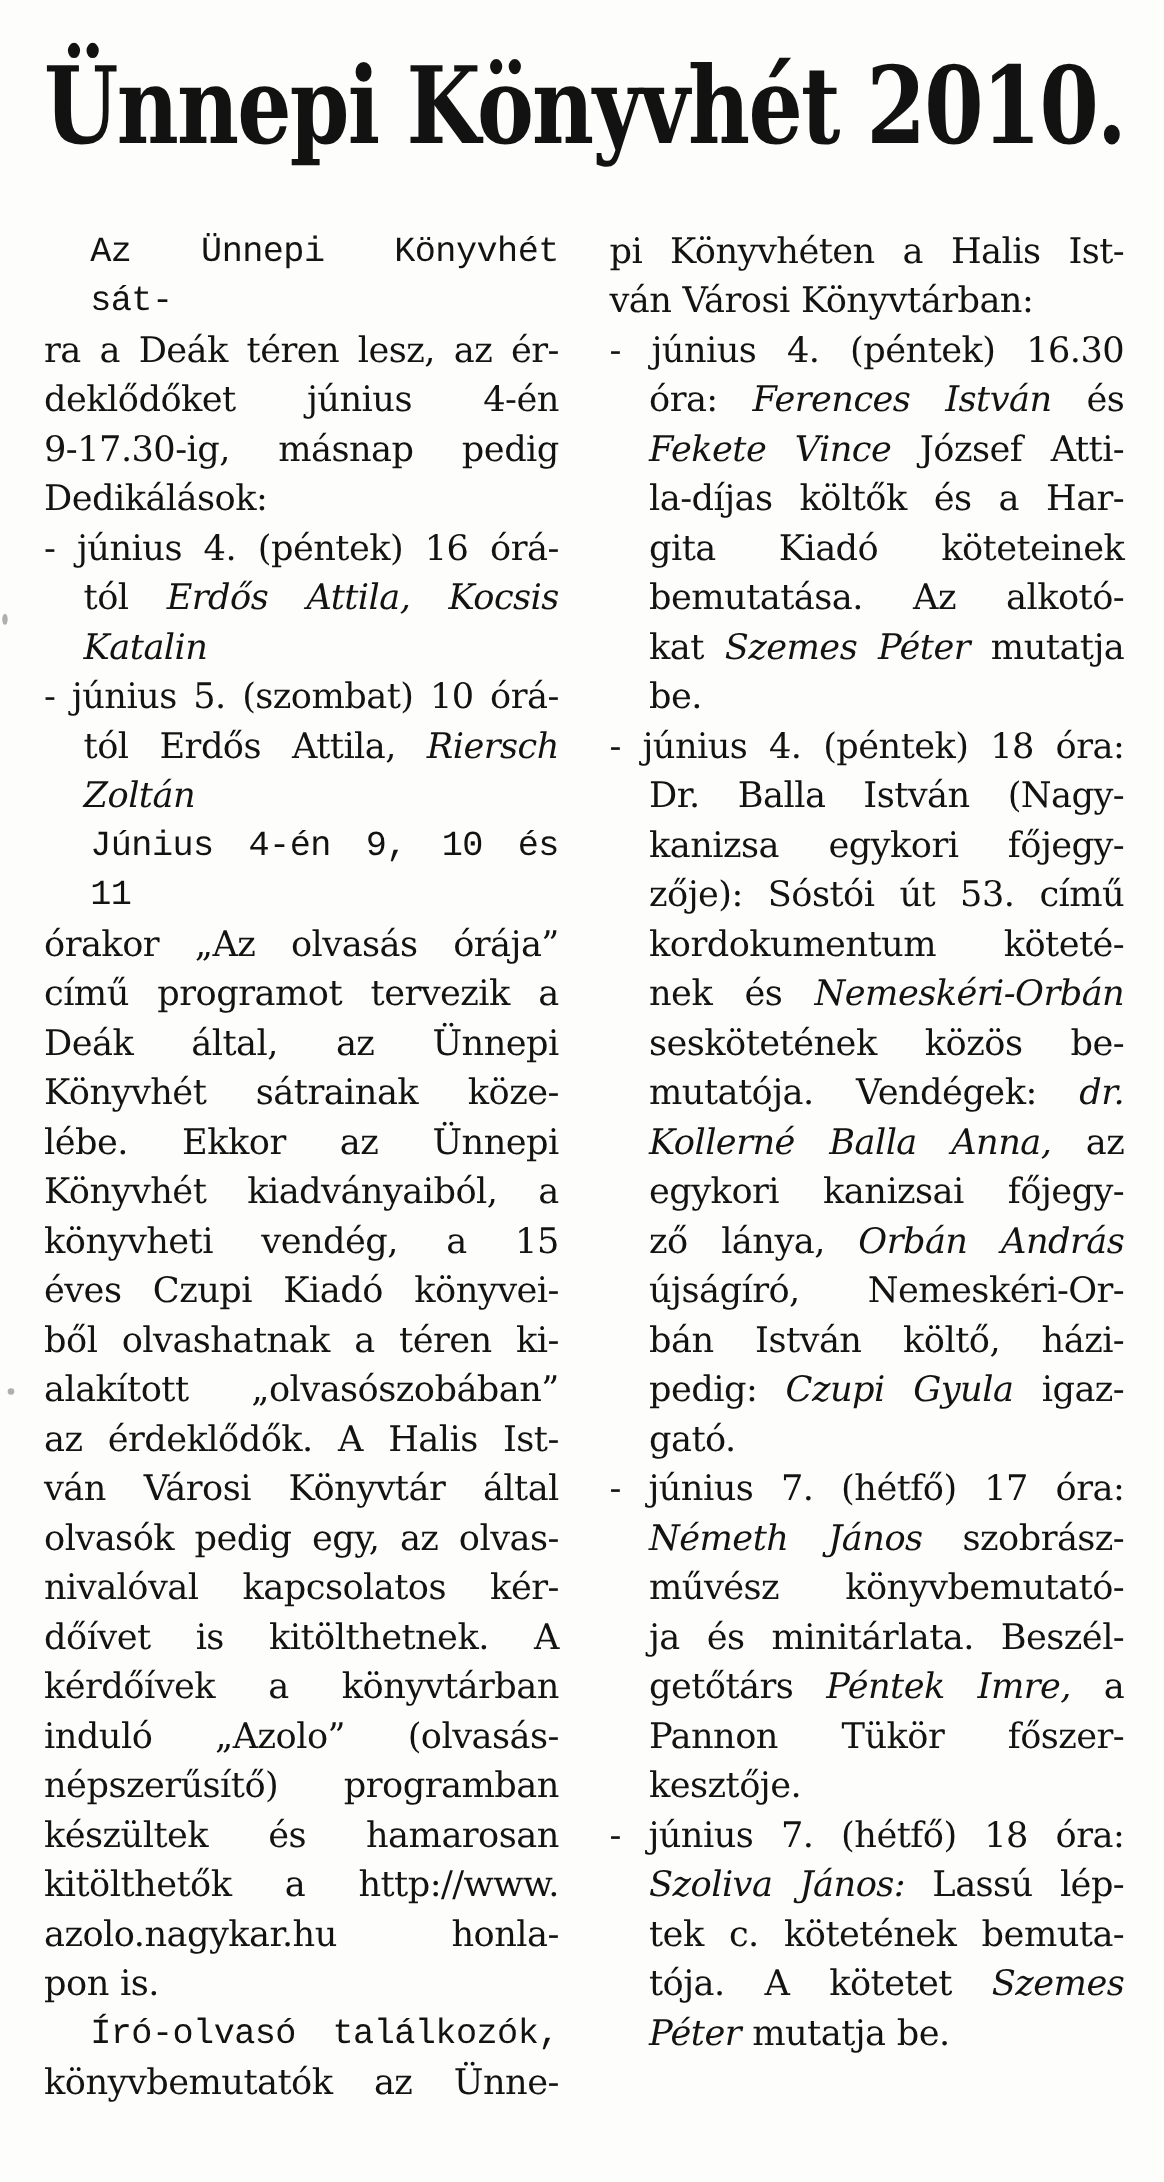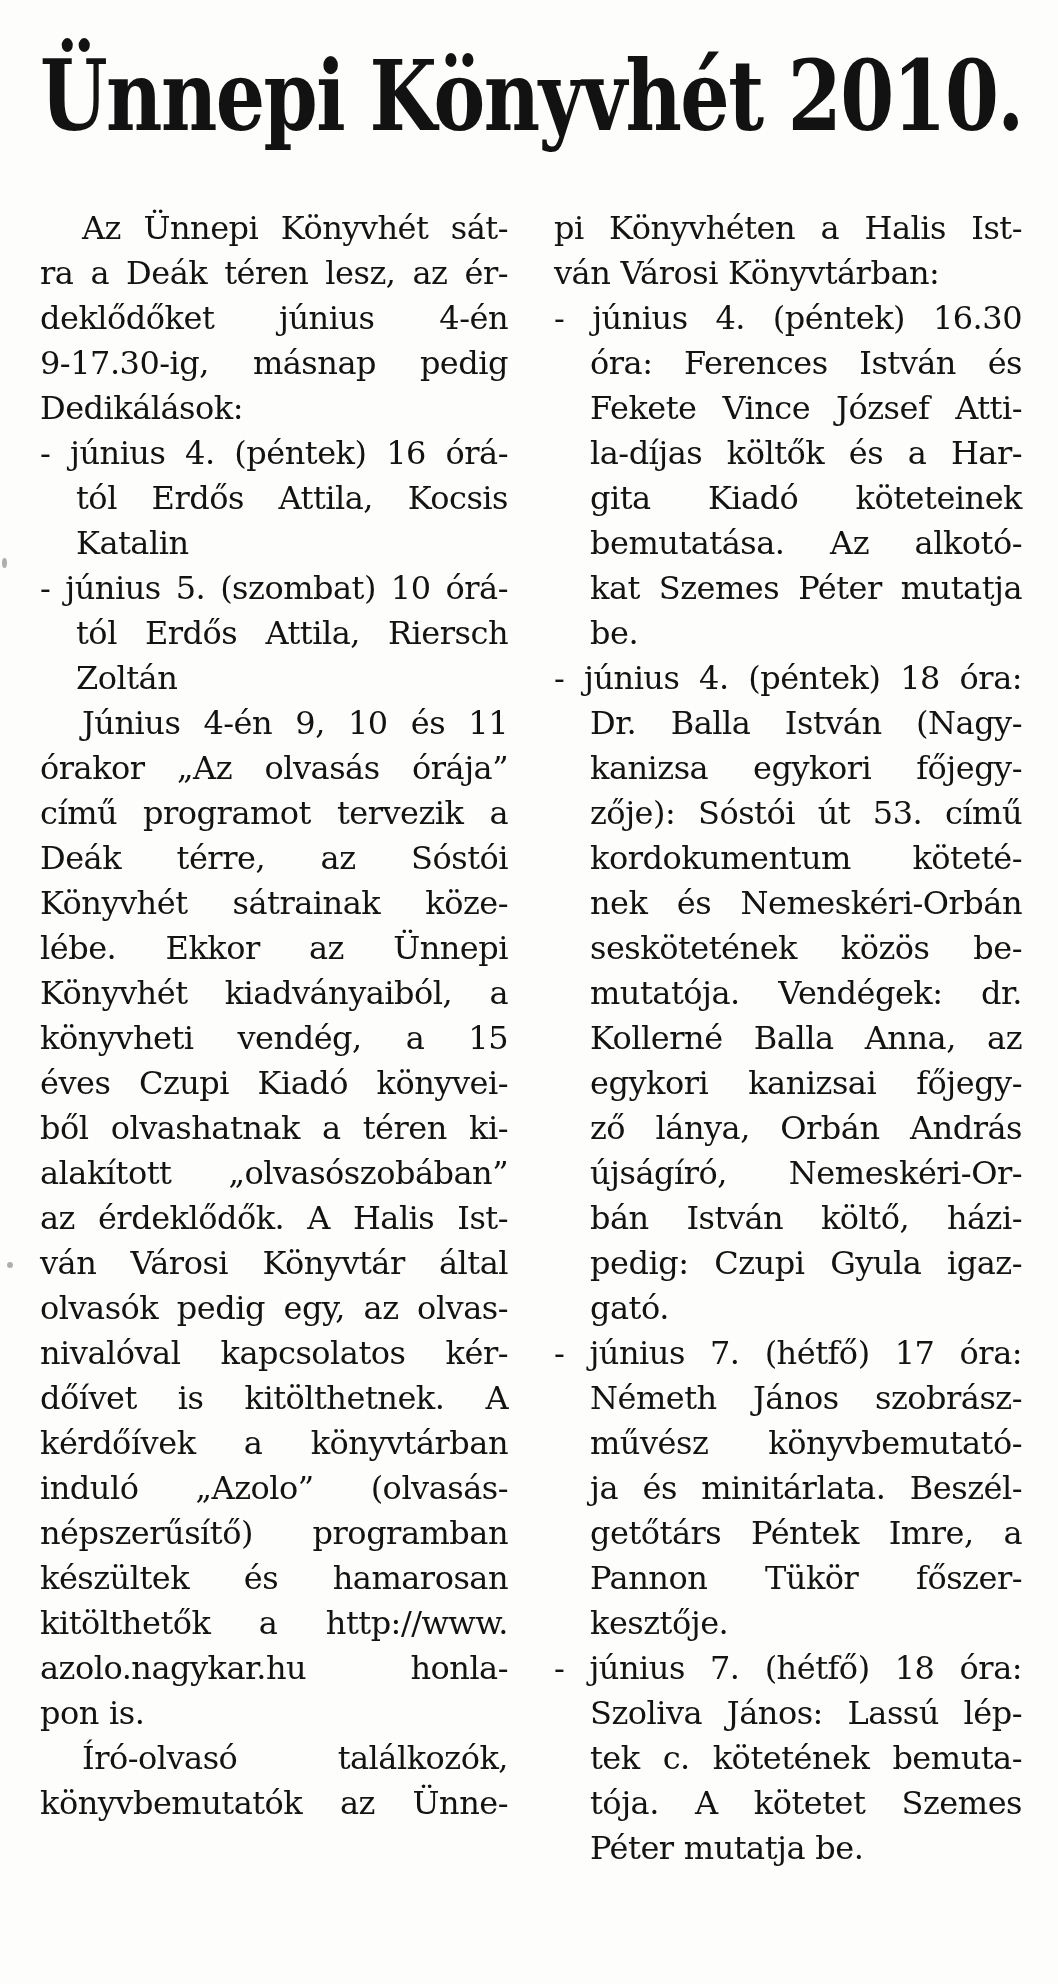--- a/index.html
+++ b/index.html
@@ -39,23 +39,23 @@
   }
   .col {
     width: 468px;
     font-size: 32px;
     line-height: 45px;
     letter-spacing: -0.5px;
     word-spacing: 0.5px;
   }
   .line { min-height: 45px; }
   .line.just { text-align: justify; text-align-last: justify; }
-  .line.ind1 { padding-left: 42px; }
+  .line.ind1 { padding-left: 42px; font-family: Liberation Mono, monospace; }
   .line.ind2 { padding-left: 36px; }
-  .it { }
+  .it { font-style: italic; }
   .speck {
     position: absolute;
     background: #6f6f6f;
     border-radius: 50%;
     opacity: 0.55;
   }
   .speck-1 { left: 2px;  top: 558px;  width: 5px; height: 10px; }
   .speck-2 { left: 7px;  top: 1262px; width: 6px; height: 6px;  }
 </style>
 </head>
@@ -74,21 +74,21 @@
         <div class="line ind0"><span>Dedikálások:</span></div>
         <div class="line ind0 just"><span>- június 4. (péntek) 16 órá-</span></div>
         <div class="line ind2 just"><span>tól </span><span class="it">Erdős Attila, Kocsis</span></div>
         <div class="line ind2"><span class="it">Katalin</span></div>
         <div class="line ind0 just"><span>- június 5. (szombat) 10 órá-</span></div>
         <div class="line ind2 just"><span>tól Erdős Attila, </span><span class="it">Riersch</span></div>
         <div class="line ind2"><span class="it">Zoltán</span></div>
         <div class="line ind1 just"><span>Június 4-én 9, 10 és 11</span></div>
         <div class="line ind0 just"><span>órakor „Az olvasás órája”</span></div>
         <div class="line ind0 just"><span>című programot tervezik a</span></div>
-        <div class="line ind0 just"><span>Deák térre, az Sóstói</span></div>
+        <div class="line ind0 just"><span>Deák által, az Ünnepi</span></div>
         <div class="line ind0 just"><span>Könyvhét sátrainak köze-</span></div>
         <div class="line ind0 just"><span>lébe. Ekkor az Ünnepi</span></div>
         <div class="line ind0 just"><span>Könyvhét kiadványaiból, a</span></div>
         <div class="line ind0 just"><span>könyvheti vendég, a 15</span></div>
         <div class="line ind0 just"><span>éves Czupi Kiadó könyvei-</span></div>
         <div class="line ind0 just"><span>ből olvashatnak a téren ki-</span></div>
         <div class="line ind0 just"><span>alakított „olvasószobában”</span></div>
         <div class="line ind0 just"><span>az érdeklődők. A Halis Ist-</span></div>
         <div class="line ind0 just"><span>ván Városi Könyvtár által</span></div>
         <div class="line ind0 just"><span>olvasók pedig egy, az olvas-</span></div>

